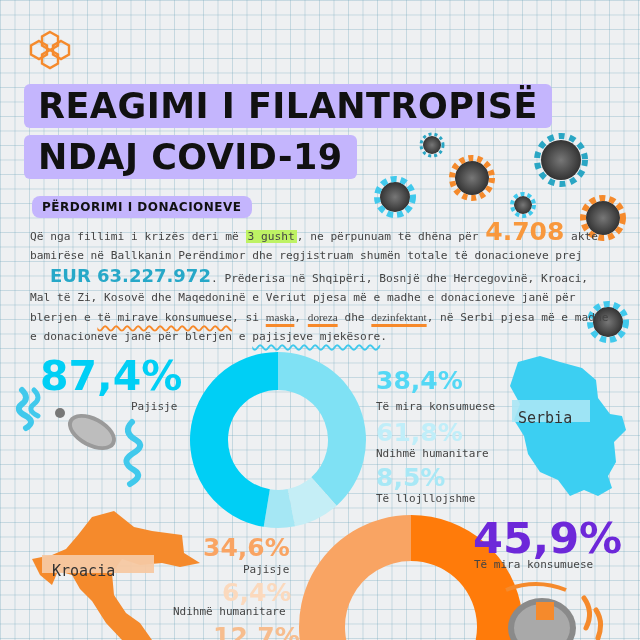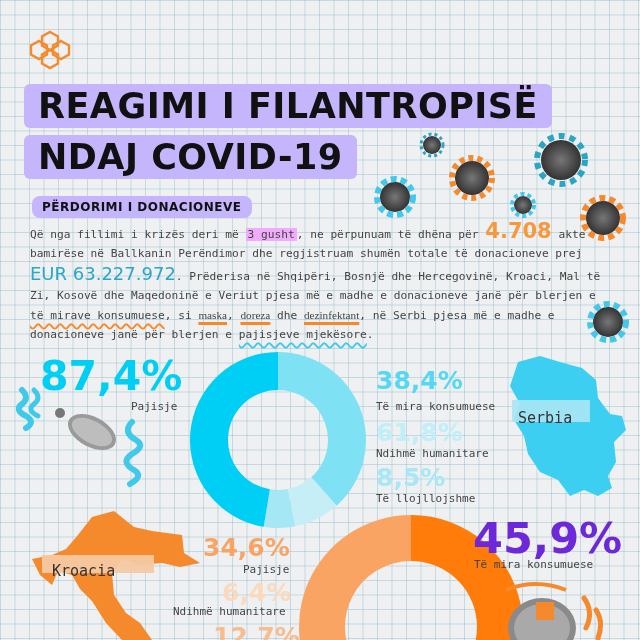--- a/index.html
+++ b/index.html
@@ -32,23 +32,23 @@
   }
   .t1 { left: 16px; top: 84px; height: 44px; font-size: 35px; line-height: 44px; }
   .t2 { left: 16px; top: 135px; height: 44px; font-size: 35px; line-height: 44px; }
   .sub { left: 24px; top: 196px; height: 22px; font-size: 12px; line-height: 22px; padding: 0 10px; border-radius: 8px; }
 
   
   .para {
     left: 30px; top: 222px; width: 580px;
     font-size: 11.2px; line-height: 19.4px; color: #444;
   }
-  .hl-blue { background: #f0abfc; padding: 0 2px; }
-  .big-orange { font-family: "DejaVu Sans", sans-serif; font-weight: bold; color: #f8983d; font-size: 21px; }
-  .big-blue { font-family: "DejaVu Sans", sans-serif; font-weight: normal; color: #27a8c8; font-size: 18px; }
+  .hl-blue { background: #bef264; padding: 0 2px; }
+  .big-orange { font-family: "DejaVu Sans", sans-serif; font-weight: bold; color: #f8983d; font-size: 25px; }
+  .big-blue { font-family: "DejaVu Sans", sans-serif; font-weight: bold; color: #27a8c8; font-size: 18px; margin-left: 20px; }
   .u-orange { text-decoration: underline; text-decoration-color: #f7892a; text-decoration-thickness: 3px; text-underline-offset: 3px; font-family: Liberation Serif, serif; }
   .u-wavy-orange { text-decoration: underline wavy #f7892a; text-decoration-thickness: 2px; text-underline-offset: 4px; }
   .u-wavy-blue { text-decoration: underline wavy #41c9ec; text-decoration-thickness: 2px; text-underline-offset: 4px; }
 
   
   .stat-big { font-family: "DejaVu Sans", sans-serif; font-weight: bold; line-height: 1; }
   .stat-label { font-size: 11px; color: #444; }
 
   
   .map-label {

